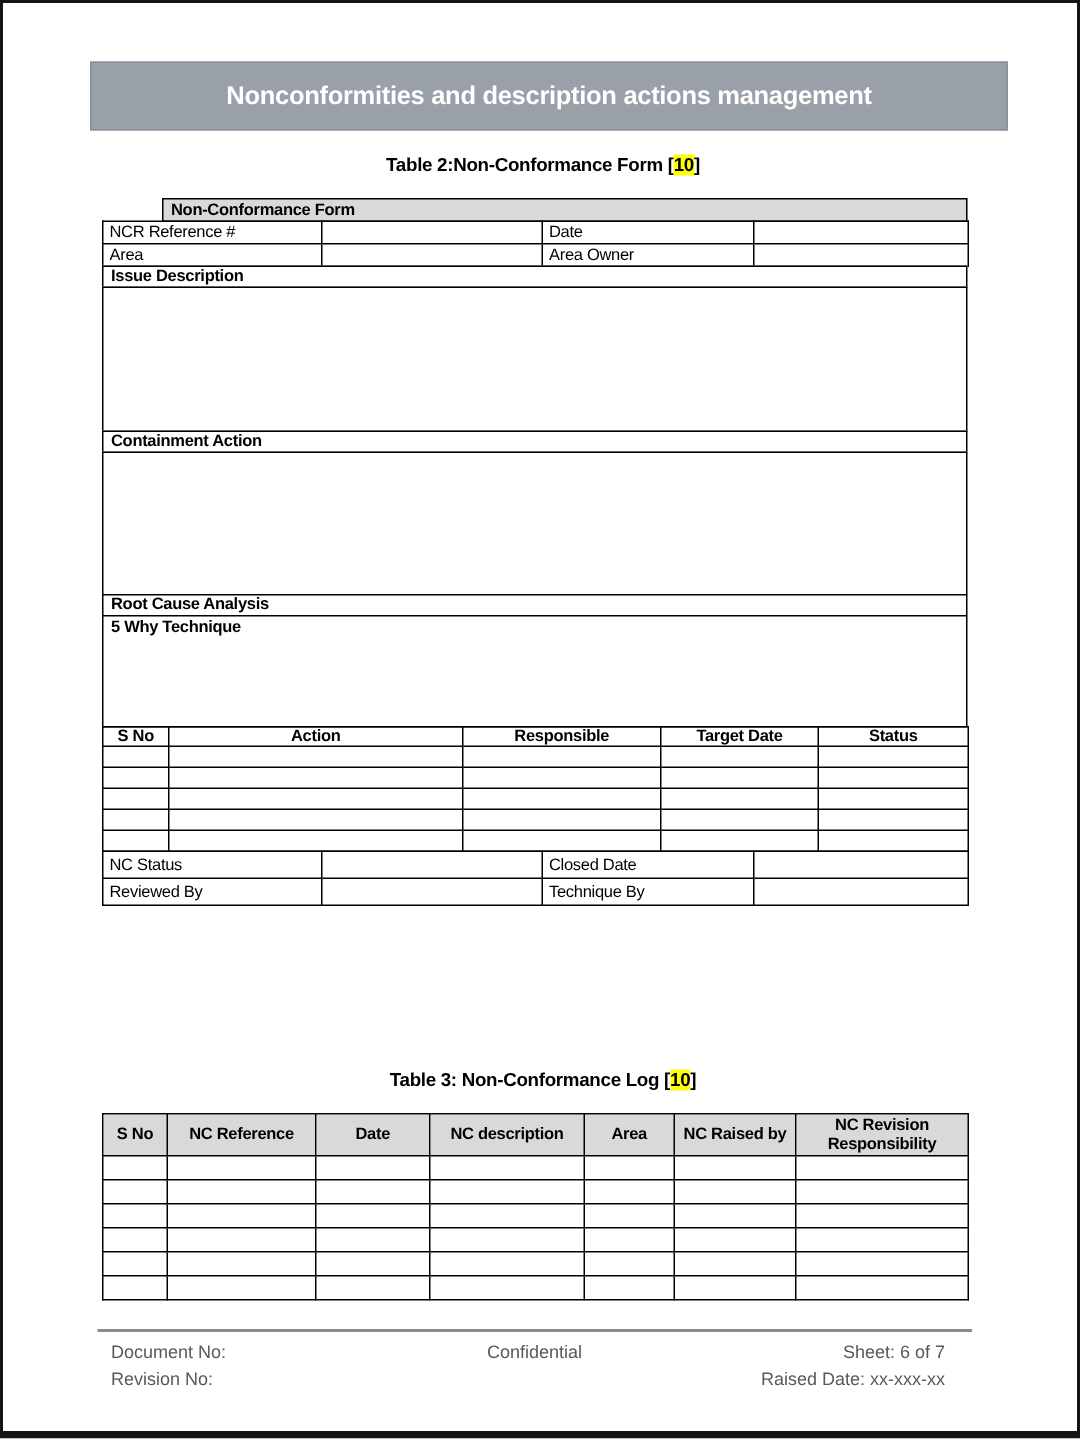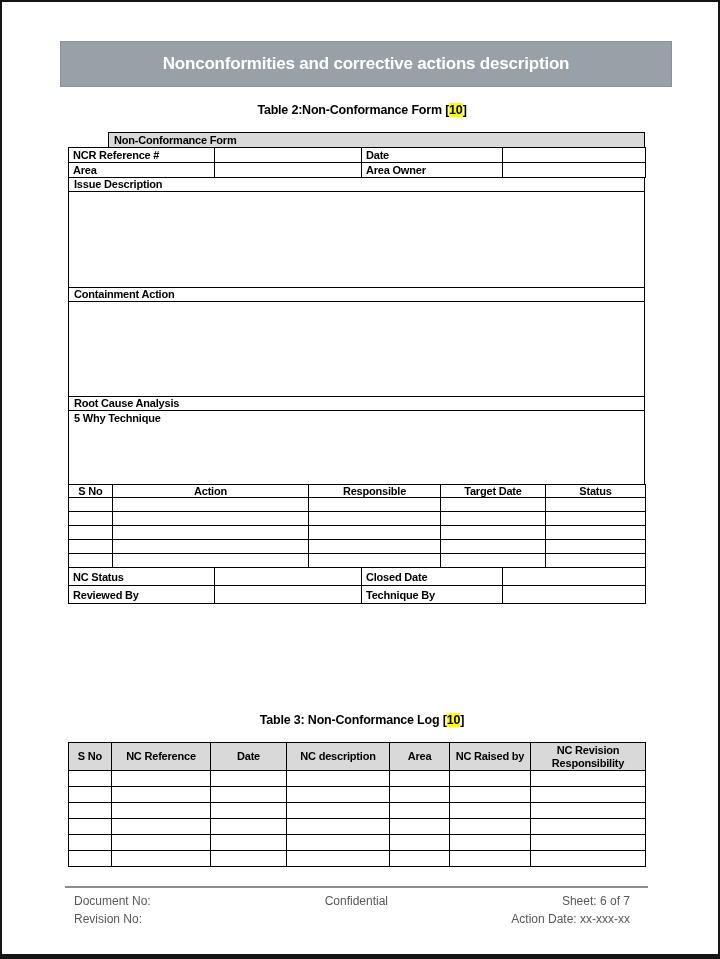--- a/index.html
+++ b/index.html
@@ -37,21 +37,21 @@
   .sec-label{
     box-sizing:border-box;border:1px solid #000;margin-top:-1px;
     height:15px;line-height:13px;padding:0 5px;font-weight:bold;font-size:11px;letter-spacing:-0.2px;background:#fff;
   }
   .box{box-sizing:border-box;border:1px solid #000;margin-top:-1px;background:#fff;}
   .box.h97{height:97px;}
   .box.h96{height:96px;}
   .box.h101{height:75px;}
   .box .inner-label{display:block;padding:1px 5px;font-weight:bold;font-size:11px;letter-spacing:-0.2px;}
   table.info tr{height:15px;}
-  table.info td.lbl,table.status td.lbl{font-weight:bold;padding:0 4px;}
+  table.info td.lbl,table.status td.lbl{font-weight:normal;padding:0 4px;}
   table.action tr.head th{height:13px;font-weight:bold;text-align:center;padding:0;}
   table.action tr.empty{height:14px;}
   table.status tr{height:18px;}
   table.status td{vertical-align:middle;}
   
   table.log{
     position:absolute;left:66px;top:740px;width:577px;
     border-collapse:collapse;table-layout:fixed;
   }
   table.log th,table.log td{border:1px solid #000;font-size:11px;letter-spacing:-0.2px;box-sizing:border-box;overflow:hidden;}
@@ -66,21 +66,21 @@
   #footer-line1{top:892px;}
   #footer-line2{top:910px;}
   .f-center{flex:0 0 auto;}
 </style>
 </head>
 <body>
 
 <div id="page">
 
   <div class="banner">
-    <span>Nonconformities and corrective actions description</span>
+    <span>Nonconformities and description actions management</span>
   </div>
 
   <div class="caption" id="t2-caption">
     <span>Table 2:Non-Conformance Form</span><span> [</span><span class="hl">10</span><span>]</span>
   </div>
 
   <div class="form-wrap">
 
     <div class="hdr-row">Non-Conformance Form</div>
 
@@ -279,16 +279,16 @@
   </table>
 
   <div class="footer-rule"></div>
   <div class="footer-line" id="footer-line1">
     <span class="f-left">Document No:</span>
     <span class="f-center">Confidential</span>
     <span class="f-right">Sheet: 6 of 7</span>
   </div>
   <div class="footer-line" id="footer-line2">
     <span class="f-left">Revision No:</span>
-    <span class="f-right">Action Date: xx-xxx-xx</span>
+    <span class="f-right">Raised Date: xx-xxx-xx</span>
   </div>
 
 </div>
 
 </body></html>

